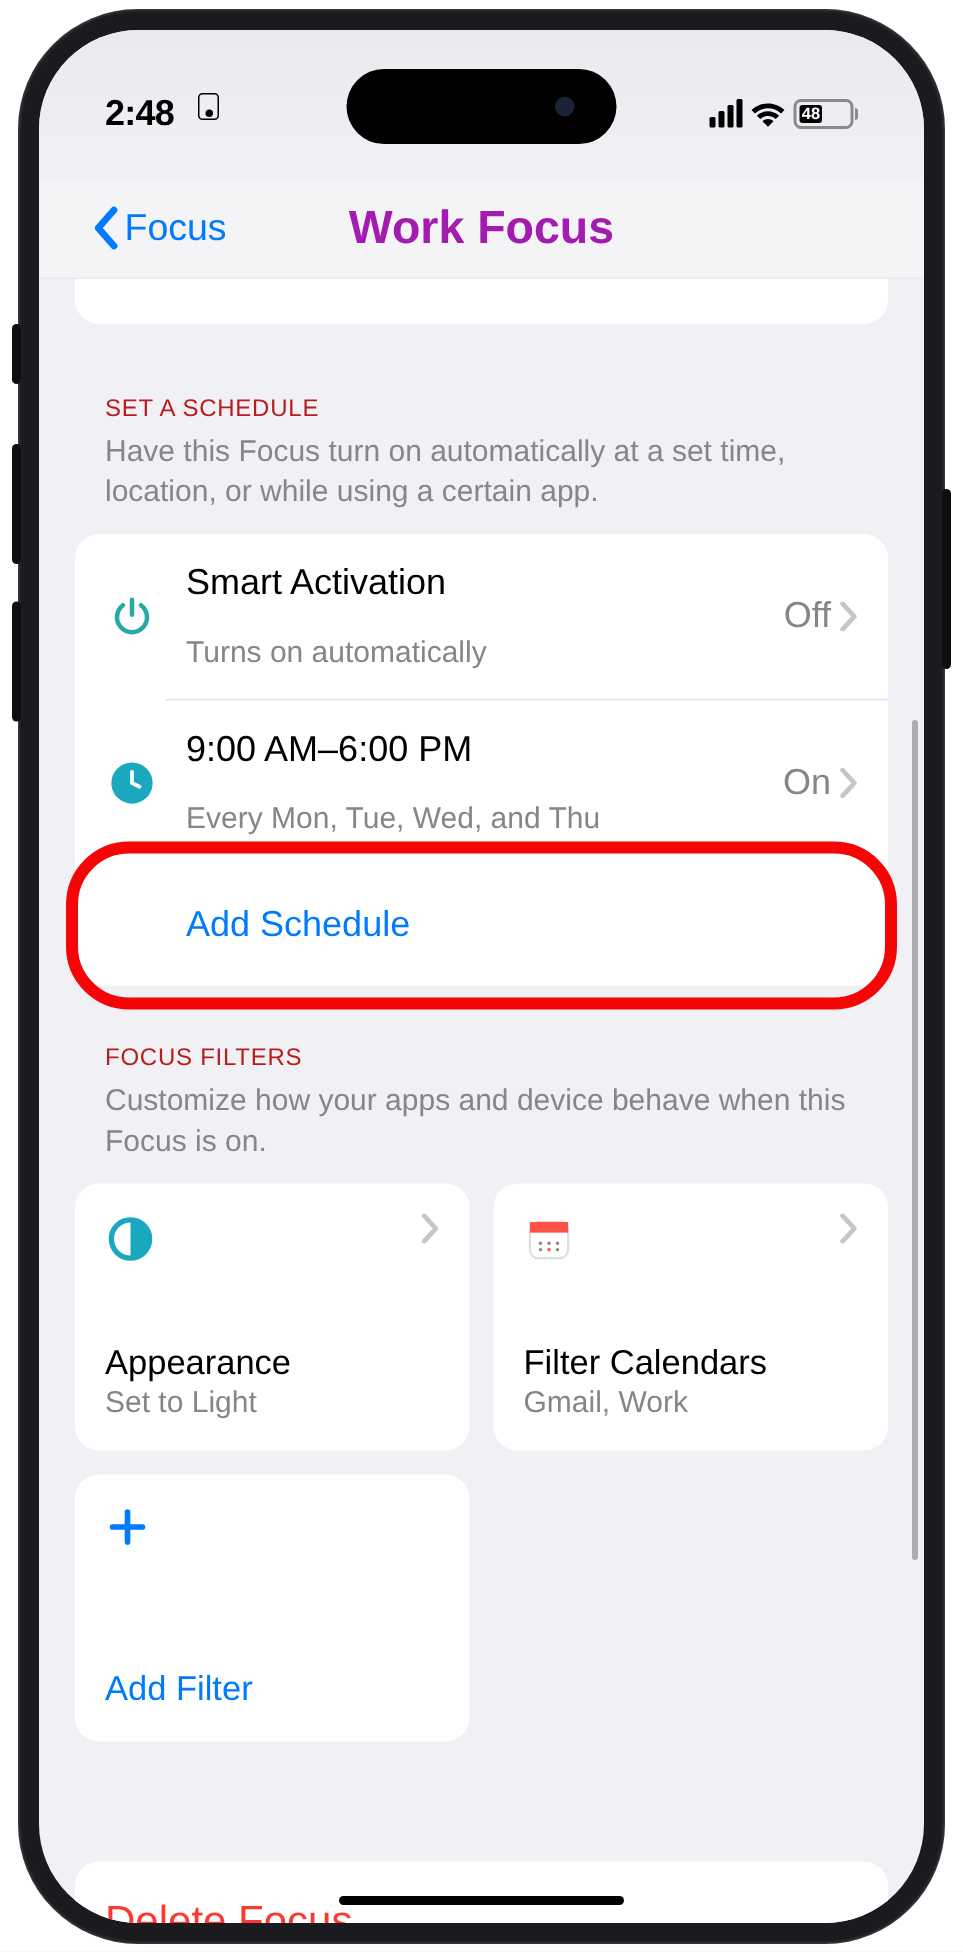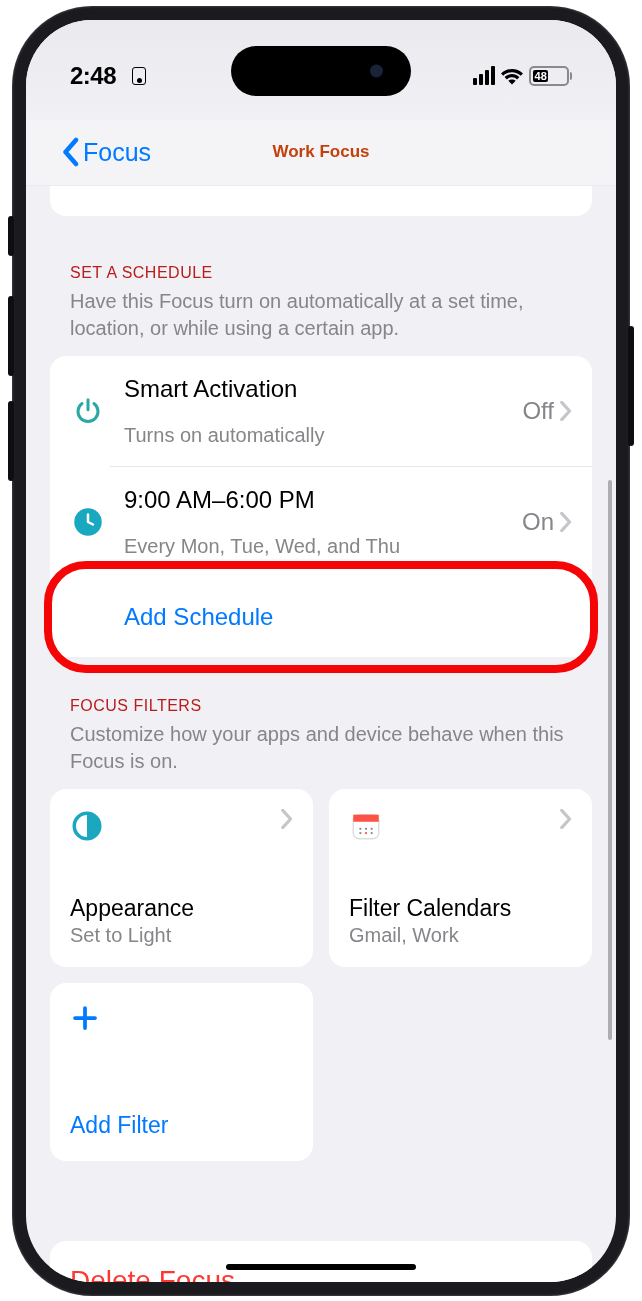--- a/index.html
+++ b/index.html
@@ -37,39 +37,39 @@
     .notch-wrap { position: absolute; top: 26px; left: 50%; transform: translateX(-50%); z-index: 10; }
     .notch { width: 180px; height: 50px; background: #000; border-radius: 30px; position: relative; }
     .notch-dot { position: absolute; right: 28px; top: 50%; transform: translateY(-50%); width: 13px; height: 13px; background: #1a2338; border-radius: 50%; }
     .status-bar {
       position: absolute; top: 0; left: 0; right: 0; height: 100px;
       display: flex; align-items: center; justify-content: space-between;
       padding: 0 44px; padding-top: 12px;
       z-index: 5;
       background: linear-gradient(#eaeaee, #f1f1f5);
     }
-    .status-left { display: flex; align-items: center; gap: 16px; font-size: 24px; font-weight: 600; letter-spacing: -0.5px; }
+    .status-left { display: flex; gap: 16px; font-size: 24px; font-weight: 600; letter-spacing: -0.5px; }
     .status-right { display: flex; align-items: center; gap: 5px; }
     .cellular { display: flex; align-items: flex-end; gap: 2px; }
     .cellular span { width: 4px; background: #000; border-radius: 1px; }
     .cellular span:nth-child(1){height:7px} .cellular span:nth-child(2){height:11px} .cellular span:nth-child(3){height:15px} .cellular span:nth-child(4){height:19px}
     .wifi-icon { width: 24px; height: 18px; }
     .battery { display: flex; align-items: center; }
     .battery-body { width: 40px; height: 20px; border: 2px solid #8a8a8e; border-radius: 5px; padding: 2px; position: relative; }
     .battery-fill { height: 100%; width: 48%; background: #000; border-radius: 2px; display: flex; align-items:center; justify-content:center; font-size: 11px; color: #fff; font-weight: 600; }
     .battery-tip { width: 2px; height: 8px; background: #8a8a8e; border-radius: 0 2px 2px 0; margin-left: 1px; }
     .nav-bar {
       position: absolute; top: 100px; left: 0; right: 0; height: 66px;
       display: flex; align-items: center; justify-content: center;
       background: #f4f4f7;
       border-bottom: 1px solid rgba(0,0,0,0.04);
     }
     .nav-back { position: absolute; left: 33px; display: flex; align-items: center; color: #007aff; font-size: 25px; gap: 2px; }
     .chev-left { width: 22px; height: 30px; }
-    .nav-title { font-size: 17px; font-weight: 600; color: #c2410c; }
+    .nav-title { font-size: 31px; font-weight: 600; color: #a21caf; }
     .content { position: absolute; top: 166px; left: 0; right: 0; bottom: 0; overflow-y: auto; padding: 0 24px 40px; }
     .stub-card { background: #fff; height: 30px; border-radius: 0 0 16px 16px; margin-bottom: 48px; }
     .section-header { font-size: 16px; font-weight: 400; color: #b91c1c; letter-spacing: 0.5px; padding: 0 20px 6px; }
     .section-header.caps { text-transform: uppercase; }
     .section-desc { font-size: 20px; color: #86868a; padding: 0 20px 14px; line-height: 1.35; }
     .card { background: #fff; border-radius: 16px; overflow: visible; }
     .row { display: flex; align-items: center; padding: 18px 20px; min-height: 80px; position: relative; }
     .row-sep { border-top: 1px solid #e5e5ea; margin-left: 60px; }
     .row-icon { width: 36px; display: flex; align-items: center; justify-content: center; margin-right: 18px; flex-shrink: 0; }
     .row-body { flex: 1; min-width: 0; }

